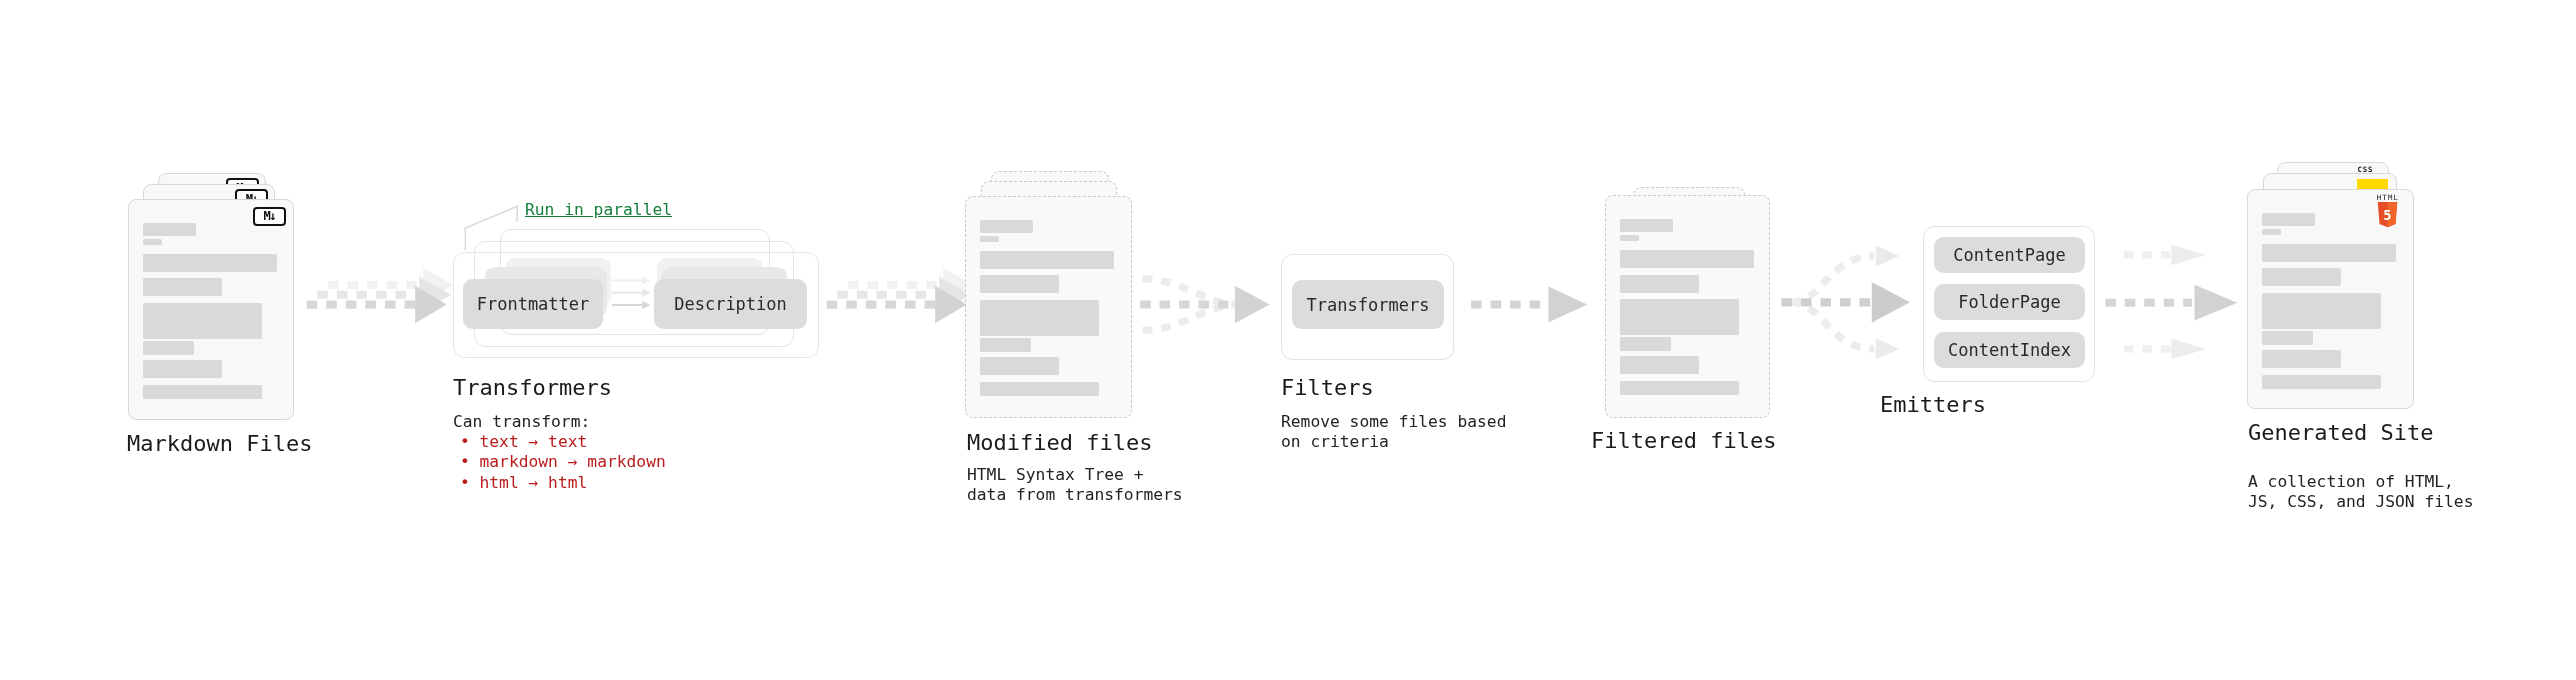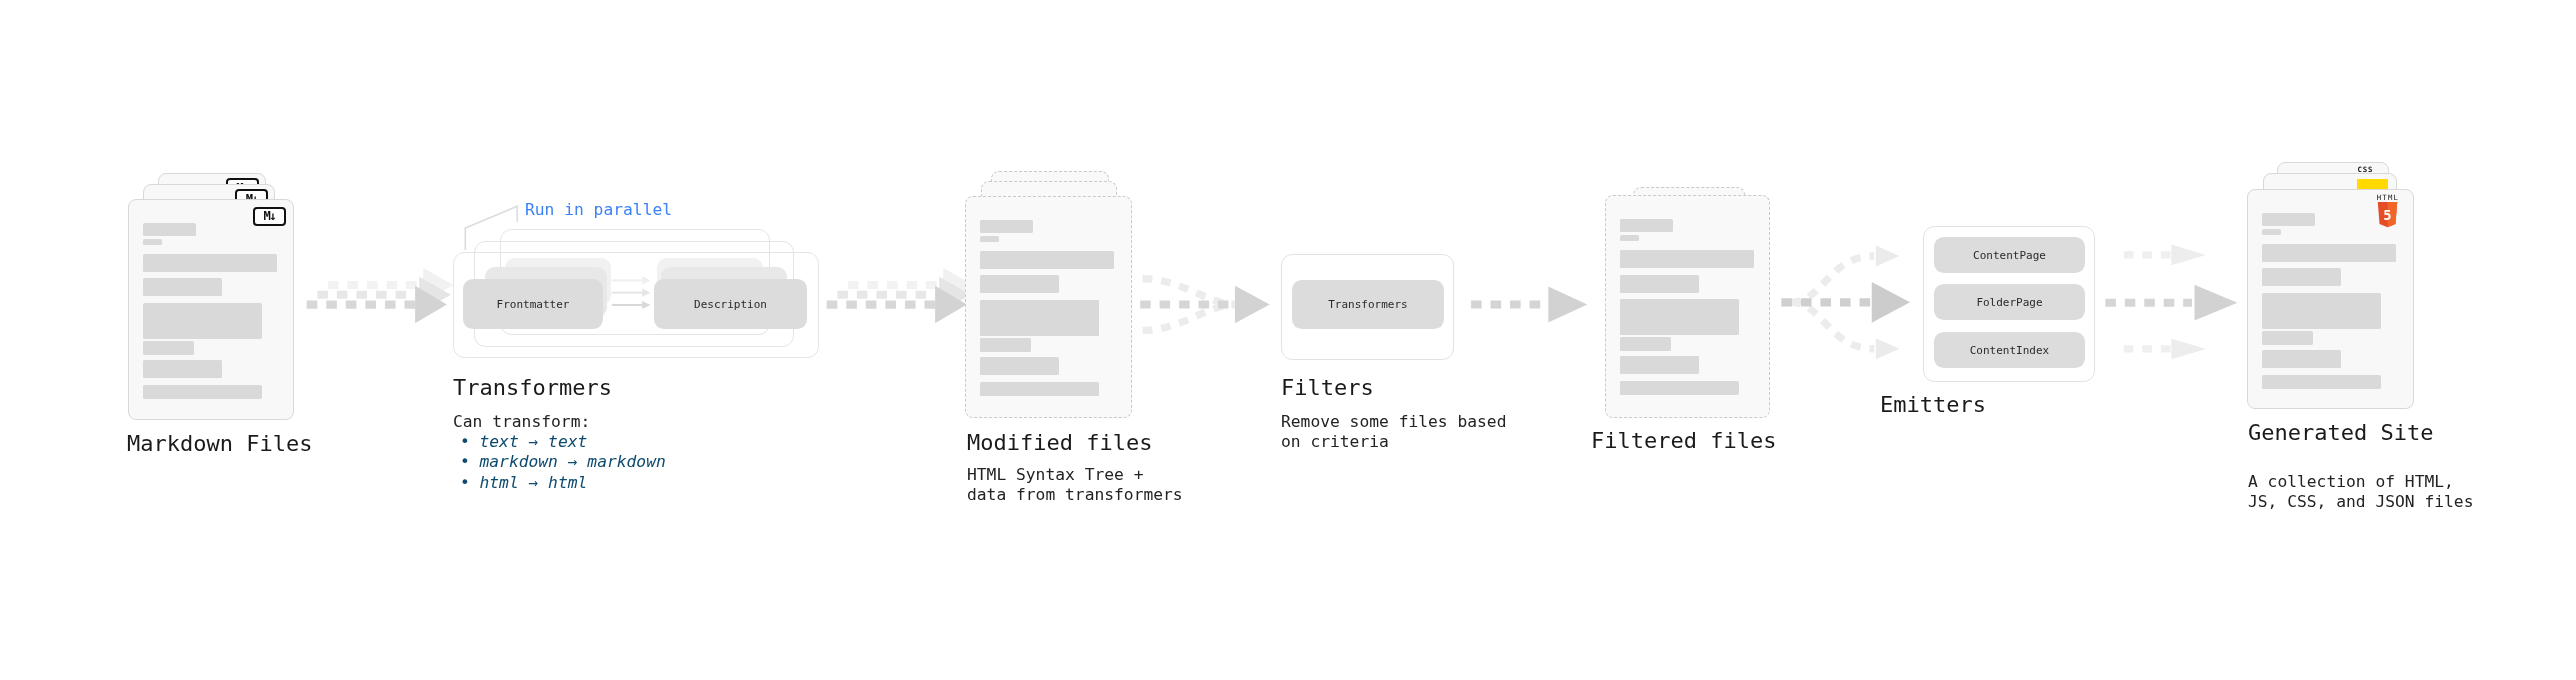--- a/index.html
+++ b/index.html
@@ -17,33 +17,33 @@
   .b1{width:53px;height:13px}
   .b2{width:18.7px;height:5.7px;margin-top:3.3px}
   .b3{width:134px;height:18px;margin-top:9px}
   .b4{width:79px;height:18px;margin-top:6.5px}
   .b5{width:119px;height:36px;margin-top:6.5px}
   .b6{width:51px;height:14px;margin-top:2.4px}
   .b7{width:79px;height:18px;margin-top:4.9px}
   .b8{width:119px;height:14px;margin-top:6.5px}
   
   .pill{position:absolute;background:#dcdcdc;border-radius:9.8px;display:flex;align-items:center;
-        justify-content:center;font-size:11px;color:#2a2a2a;white-space:nowrap;box-sizing:border-box;}
+        justify-content:center;font-size:17px;color:#2a2a2a;white-space:nowrap;box-sizing:border-box;}
   .pill.g1{background:#e8e8e8;}
   .pill.g2{background:#f1f1f1;}
   .frame{position:absolute;border:1.6px solid #e4e4e4;border-radius:11.4px;background:transparent;box-sizing:border-box;}
   .box{position:absolute;border:1.6px solid #e2e2e2;border-radius:11.4px;background:#ffffff;box-sizing:border-box;}
   
   .title{position:absolute;font-size:22px;font-weight:500;color:#1a1a1a;white-space:nowrap;}
   .desc{position:absolute;font-size:16.3px;line-height:20.3px;color:#232323;white-space:nowrap;}
   .desc .line{display:block;}
-  .bullets{position:absolute;font-size:16.3px;line-height:20.3px;color:#0c4a6e;white-space:nowrap;font-style:italic;}
+  .bullets{position:absolute;font-size:16.3px;line-height:20.3px;color:#b91c1c;white-space:nowrap;}
   .bullets .line{display:block;}
   .bullets .dot{display:inline-block;width:19.5px;}
-  .muted{position:absolute;font-size:16.3px;color:#3b82f6;white-space:nowrap;}
+  .muted{position:absolute;font-size:16.3px;color:#15803d;white-space:nowrap;text-decoration:underline;}
   
   .md-badge{position:absolute;top:6.5px;right:7.3px;width:33px;height:19.5px;border:2.4px solid #111;
             border-radius:4.1px;background:#fff;display:flex;align-items:center;justify-content:center;
             font-weight:bold;font-size:12.2px;letter-spacing:-1.6px;color:#111;box-sizing:border-box;}
   .md-badge.peek{top:4.1px;right:6.5px;}
   .css-badge{position:absolute;top:3.3px;right:8.1px;width:29px;text-align:center;}
   .css-badge .txt{font-size:7.3px;font-weight:bold;color:#111;line-height:7.3px;letter-spacing:0.8px;}
   .css-badge .bar{height:3.3px;background:#2f6bff;margin-top:0.8px;border-radius:0.8px;}
   .js-badge{position:absolute;top:4.9px;right:8.1px;width:31px;height:11.4px;background:#ffd900;}
   .html5-badge{position:absolute;top:4.1px;right:8.1px;width:34px;text-align:center;}

